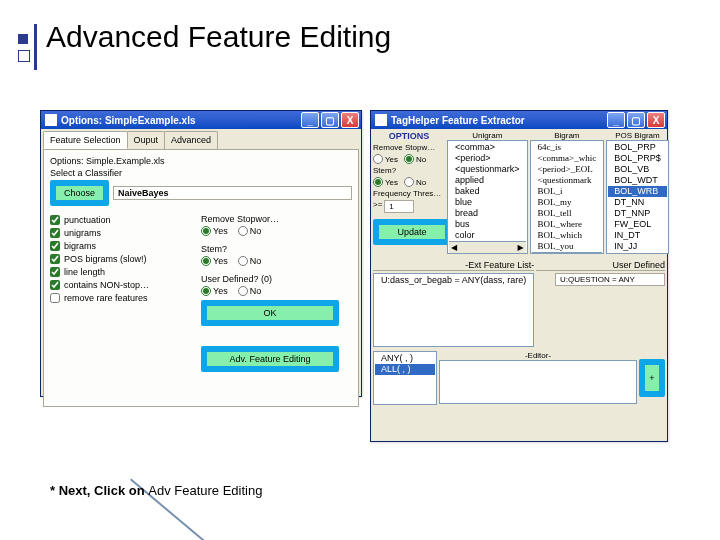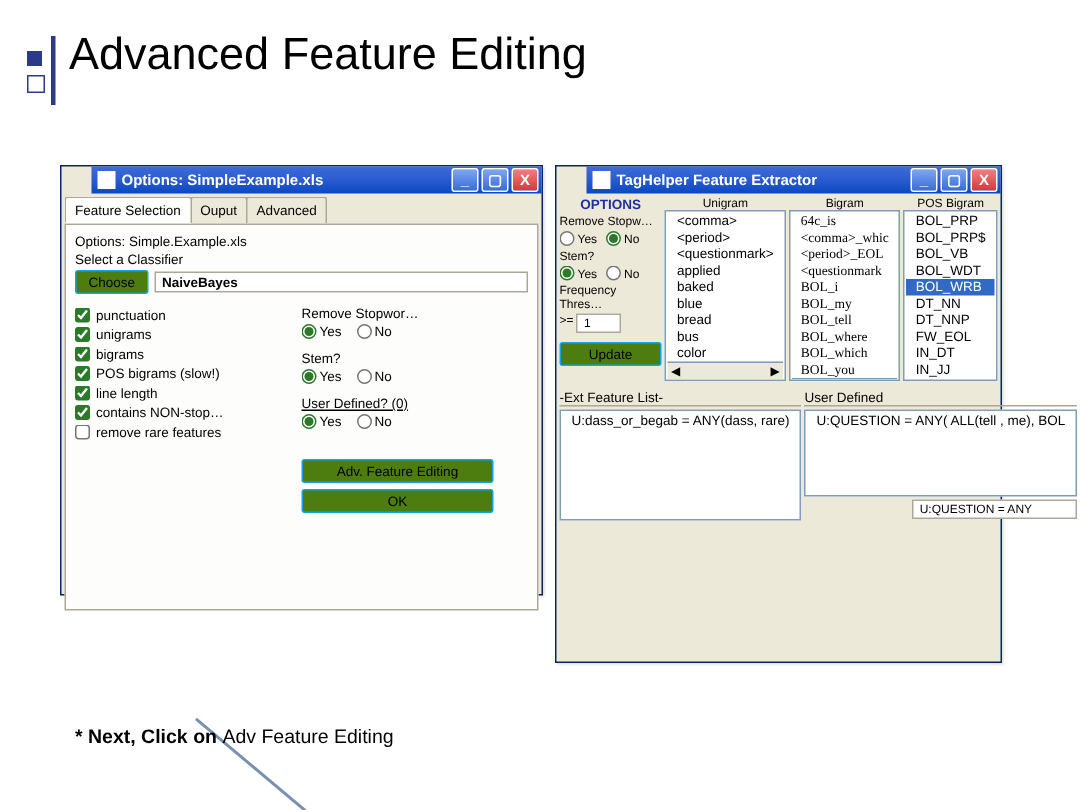--- a/index.html
+++ b/index.html
@@ -66,21 +66,20 @@
   .titlebar {
     height: 18px;
     background: linear-gradient(to bottom, #3e6bd6 0%, #2a5bd0 50%, #0a48c0 100%);
     display: flex;
     align-items: center;
     padding: 0 2px 0 4px;
     color: #fff;
     font-weight: bold;
     font-size: 10px;
     font-family: Tahoma, Arial, sans-serif;
-    margin-left: 20px;
   }
   .titlebar .icon-box {
     width: 12px; height: 12px; background: #fff; margin-right: 4px;
     display:flex; align-items:center; justify-content:center;
   }
   .titlebar .spacer { flex: 1; }
   .titlebar .winbtn {
     width: 16px; height: 14px; margin-left: 2px;
     border: 1px solid #fff; border-radius: 2px;
     display:flex; align-items:center; justify-content:center;
@@ -116,22 +115,22 @@
     z-index:2; position:relative;
   }
   .panel {
     border: 1px solid #aca899;
     background: #fdfdfb;
     margin: 0 2px 2px 2px;
     padding: 4px 6px;
   }
   .field-label { font-size: 9px; color:#000; margin: 2px 0; }
   .btn {
-    border: 1px solid #0ea5e9;
-    background: #4d7c0f;
+    border: 6px solid #0ea5e9;
+    background: #86efac;
     padding: 2px 8px;
     font-size: 9px;
     display:inline-block;
     border-radius: 2px;
     color:#000;
   }
   .textline {
     border: 1px solid #aca899;
     background: #fff;
     padding: 1px 4px;
@@ -153,21 +152,21 @@
     padding:1px;
   }
   .listbox .item { white-space:nowrap; overflow:hidden; text-overflow:clip; padding:0 6px;}
   .listbox .sel { background:#316ac5; color:#fff;}
   .listbox .scroll-arrows {
     display:flex; justify-content:space-between;
     border-top:1px solid #7f9db9;
     background:#ece9d8; font-size:8px; padding:0 2px;
   }
   .section-header {
-    font-size:9px; color:#000; text-align:left;
+    font-size:9px; color:#000; text-align:right;
     border-bottom:1px solid #aca899;
     margin:2px 0 2px 0;
   }
   .arrow-line {
     position:absolute;
     width:2px;
     background:#7a90b0;
     transform-origin: top left;
   }
 </style>
@@ -236,31 +235,31 @@
         <div class="field-label" style="margin-top:2px;">Remove Stopwor…</div>
         <div class="radio-row">
           <label><input type="radio" checked="" style="">Yes</label>
           <label><input type="radio" style="">No</label>
         </div>
         <div class="field-label" style="margin-top:8px;">Stem?</div>
         <div class="radio-row">
           <label><input type="radio" checked="" style="">Yes</label>
           <label><input type="radio" style="">No</label>
         </div>
-        <div class="field-label" style="margin-top:8px;text-decoration:underline;">User Defined? (0)</div>
+        <div class="field-label" style="margin-top:8px;">User Defined? (0)</div>
         <div class="radio-row">
           <label><input type="radio" checked="" style="">Yes</label>
           <label><input type="radio" style="">No</label>
         </div>
 
+        <div style="margin-top:4px;">
+          <div class="btn" style="width:110px; text-align:center;">OK</div>
+        </div>
         <div style="margin-top:20px;">
           <div class="btn" style="width:110px; text-align:center;">Adv. Feature Editing</div>
-        </div>
-        <div style="margin-top:4px;">
-          <div class="btn" style="width:110px; text-align:center;">OK</div>
         </div>
       </div>
     </div>
   </div>
 </div>
 
 <div class="arrow-line" style="left:130px; top:480px; height:135px; transform:rotate(-50deg);"></div>
 
 <div class="window" style="left:370px; top:110px; width:296px; height:330px;">
   <div class="titlebar">
@@ -361,27 +360,37 @@
 
     <div style="display:flex; gap:2px; margin-top:4px;">
       <div style="flex:1;">
         <div class="section-header">-Ext Feature List-</div>
         <div class="listbox" style="height:70px;" id="extList">
             <div class="item">U:dass_or_begab = ANY(dass, rare)</div>
           </div>
       </div>
       <div style="flex:1;">
         <div class="section-header">User Defined</div>
-        <div class="listbox" style="height:54px;" id="userList">
-            <div class="item">U:QUESTION = ANY( ALL(tell , me), BOL</div>
-          </div>
         <div style="display:flex; justify-content:flex-end; margin-top:2px;">
           <span class="textline" style="width:100px; font-size:8px;">U:QUESTION = ANY</span>
         </div>
       </div>
     </div>
 
+    <div style="display:flex; gap:2px; margin-top:4px;">
+      <div class="listbox" style="width:60px; height:50px;" id="macroList">
+          <div class="item">ANY( , )</div>
+          <div class="item sel">ALL( , )</div>
+        </div>
+      <div style="flex:1;">
+        <div style="text-align:center; font-size:8px;">-Editor-</div>
+        <div class="listbox" style="height:40px;"></div>
+      </div>
+      <div style="width:26px; display:flex; align-items:center; justify-content:center;">
+        <div class="btn" style="width:18px; text-align:center; padding:8px 0;">+</div>
+      </div>
+    </div>
   </div>
 </div>
 
 <div class="caption">
   <b>* Next, Click on </b><span>Adv Feature Editing</span>
 </div>
 
 </body></html>

